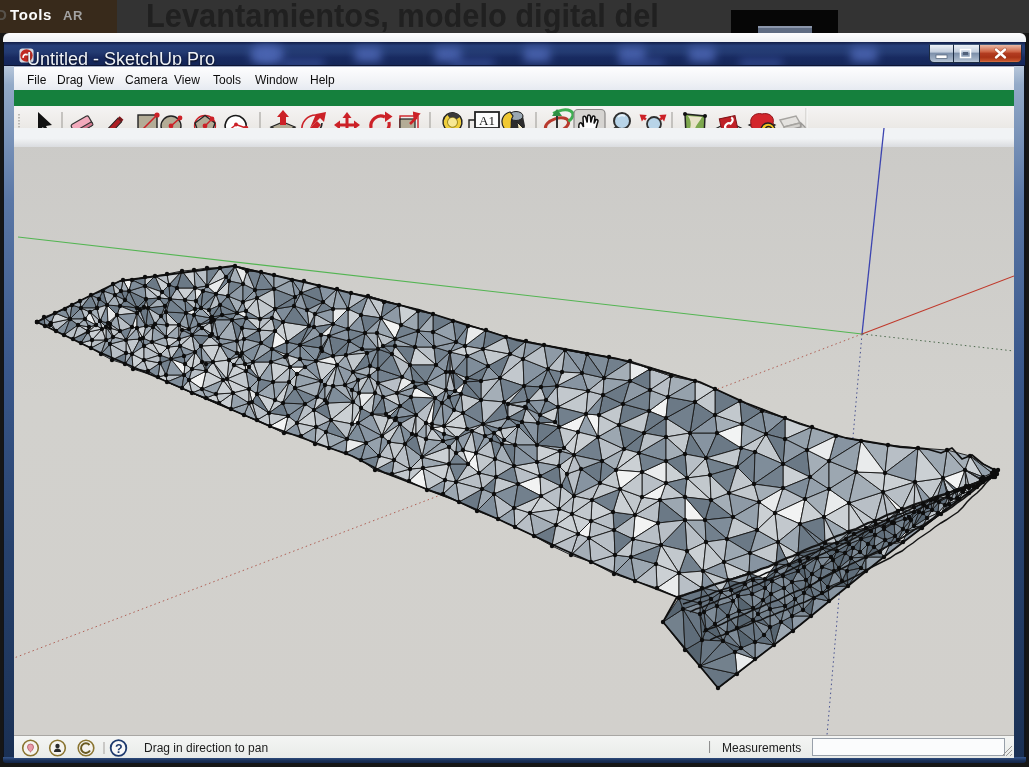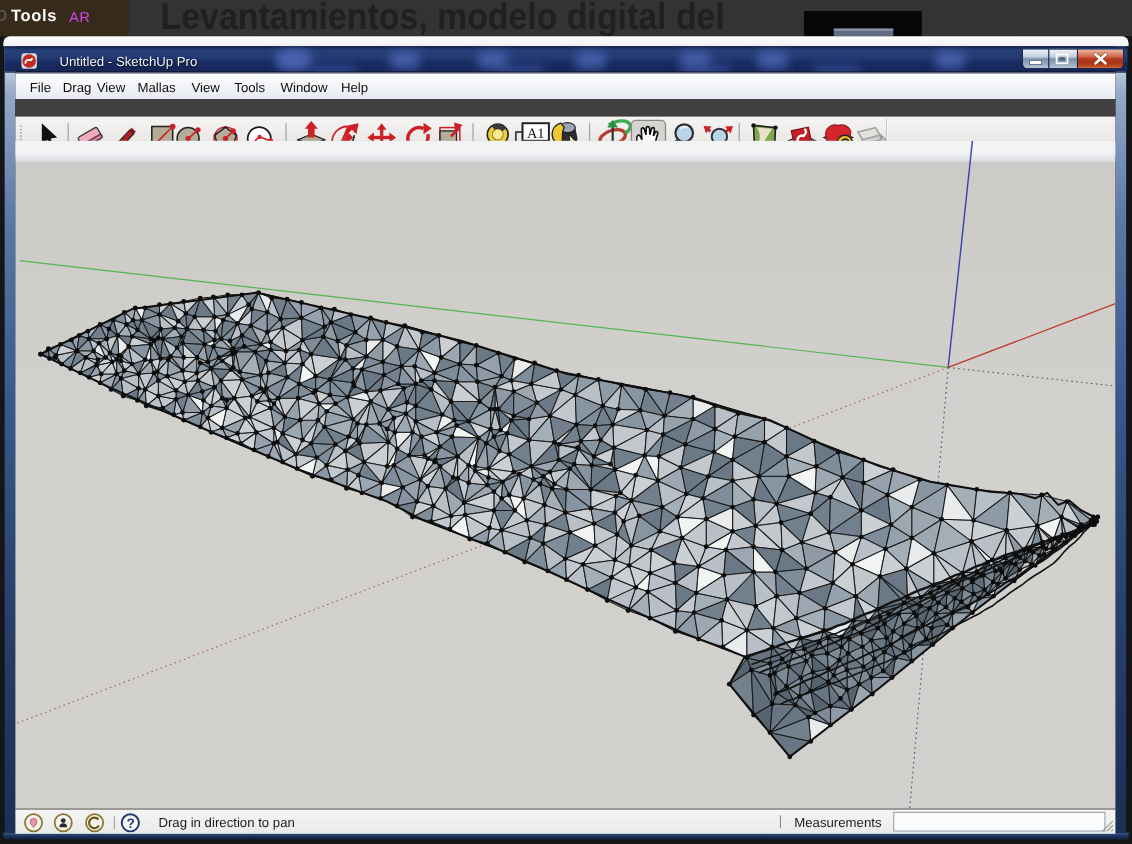--- a/index.html
+++ b/index.html
@@ -1,46 +1,46 @@
 <!DOCTYPE html>
 <html><head><meta charset="utf-8"><style>
 *{margin:0;padding:0;box-sizing:border-box}
 html,body{width:1029px;height:767px;overflow:hidden;background:#161616;
   font-family:"Liberation Sans",sans-serif;}
 #topstrip{position:absolute;left:0;top:0;width:1029px;height:33px;background:#333333;overflow:hidden;}
 #tab{position:absolute;left:0;top:0;width:117px;height:33px;background:#382a1b;}
 #tab .d{position:absolute;left:-4px;top:6px;color:#57524b;font-size:15px;font-weight:bold;}
 #tab .m{position:absolute;left:10px;top:6px;color:#fbfbfb;font-size:15px;font-weight:bold;letter-spacing:0.6px;}
-#tab .ar{position:absolute;left:63px;top:8px;color:#d946ef;font-size:13px;font-weight:normal;letter-spacing:0.5px;}
+#tab .ar{position:absolute;left:63px;top:8px;color:#a3a3a3;font-size:13px;font-weight:bold;letter-spacing:0.5px;}
 #heading{position:absolute;left:146px;top:-2px;color:#202020;font-size:34px;font-weight:bold;
   line-height:34px;white-space:nowrap;transform:scaleX(0.905);transform-origin:0 0;}
 #blackbox{position:absolute;left:731px;top:10px;width:107px;height:23px;background:#060606;}
 #minithumb{position:absolute;left:27px;top:16px;width:54px;height:7px;background:#5f6c82;border-top:2px solid #8b96ab;}
 
 #win{position:absolute;left:3px;top:33px;width:1023px;height:730px;}
 #frame-topband{position:absolute;left:0;top:0;width:1023px;height:9px;background:linear-gradient(#fdfdfe,#eef1f4);
   border-radius:6px 6px 0 0;}
 #frame-left{position:absolute;left:0;top:9px;width:11px;height:715px;
   background:linear-gradient(#e8edf3,#93aac8 6%,#5a77a6 22%,#3a588c 45%,#27426e 70%,#1a3054);border-left:1px solid #10141c;}
 #frame-right{position:absolute;right:0;top:9px;width:12px;height:715px;
   background:linear-gradient(#e8edf3,#93aac8 6%,#5a77a6 22%,#3a588c 45%,#27426e 70%,#1a3054);border-right:2px solid #10141c;}
 #frame-bottom{position:absolute;left:0;top:724px;width:1023px;height:6px;
   background:linear-gradient(#35568c,#1a2f56 60%,#122448);border-radius:0 0 3px 3px;}
 #titlebar{position:absolute;left:1px;top:9px;width:1021px;height:24px;overflow:hidden;
   background:linear-gradient(#111d46,#263f7a 16%,#233a71 45%,#182a60 68%,#152759);border-bottom:1px solid #0c1434;}
 .blob{position:absolute;top:5px;width:26px;height:15px;background:#4b65b2;filter:blur(5px);opacity:.9;}
 .blob2{position:absolute;top:17px;width:42px;height:9px;background:#3c54a0;filter:blur(5px);opacity:.75;}
 #sulogo{position:absolute;left:15px;top:6px;width:15px;height:15px;}
-#wtitle{position:absolute;left:50px;top:7px;font-size:12px;color:#eef2f8;text-shadow:0 1px 2px #000;}
+#wtitle{position:absolute;left:23px;top:7px;font-size:18px;color:#eef2f8;text-shadow:0 1px 2px #000;}
 #btns{position:absolute;right:4px;top:11px;height:19px;display:flex;}
 .wbtn{height:19px;border:1px solid #1c2b42;border-top:1px solid #425a7a;position:relative;}
 .wbtn.min{width:25px;border-radius:0 0 0 5px;background:linear-gradient(#eef3f8,#c3cedd 40%,#7e91ab 50%,#a2b2c6 85%,#bcc9d8);}
 .wbtn.max{width:25px;border-left:none;border-right:none;background:linear-gradient(#eef3f8,#c3cedd 40%,#7e91ab 50%,#a2b2c6 85%,#bcc9d8);}
 .wbtn.close{width:43px;border-radius:0 0 5px 0;background:linear-gradient(#eab9a5,#cf6748 38%,#b23c20 50%,#a83316 72%,#c25029 92%,#d4744a);}
-#client{position:absolute;left:11px;top:33px;width:1000px;height:691px;background:#404040;}
+#client{position:absolute;left:11px;top:33px;width:1000px;height:691px;background:#15803d;}
 #menubar{position:absolute;left:0;top:0;width:1000px;height:24px;
   background:linear-gradient(#fdfdfe,#f0f2f6 65%,#e6eaf1);font-size:12px;color:#0c0c0c;
   border-top:1px solid #a8b2c8;}
 #menubar span{position:absolute;top:6px;}
 #toolbar{position:absolute;left:0;top:40px;width:1000px;height:38px;
   background:linear-gradient(#f5f4f3,#eceae7 55%,#dedcd8);border-bottom:2px solid #7c7a76;}
 #canvas{position:absolute;left:0;top:62px;width:1000px;height:607px;background:linear-gradient(#cbcac7,#d2d1cd 45%,#d2d0cc);overflow:hidden;}
 #canvastop{position:absolute;left:0;top:0;width:1000px;height:19px;
   background:linear-gradient(#f1f3f5 55%,#dadcdf);}
 #statusbar{position:absolute;left:0;top:669px;width:1000px;height:23px;
@@ -96,21 +96,21 @@
         <div class="wbtn close"><svg width="41" height="17">
           <path d="M16 4.5 L25 12.5 M25 4.5 L16 12.5" stroke="#7e2a12" stroke-width="3.6" stroke-linecap="round" opacity="0.5"></path>
           <path d="M16 4.5 L25 12.5 M25 4.5 L16 12.5" stroke="#fff" stroke-width="2.4" stroke-linecap="round"></path>
         </svg></div>
   </div>
   <div id="client">
     <div id="menubar">
         <span style="left:13px">File</span>
         <span style="left:43px">Drag</span>
         <span style="left:74px">View</span>
-        <span style="left:111px">Mallas</span>
+        <span style="left:111px">Camera</span>
         <span style="left:160px">View</span>
         <span style="left:199px">Tools</span>
         <span style="left:241px">Window</span>
         <span style="left:296px">Help</span>
       </div>
     <div id="toolbar">
         <svg width="1000" height="40" style="position:absolute;left:0;top:0">
 <line x1="5" y1="8" x2="5" y2="31" stroke="#bbb9b5" stroke-width="2" stroke-dasharray="1.5,1.5"></line>
 <path d="M24 6 L24 26 L29 21 L33 30 L36 28 L32 20 L38 19 Z" fill="#111"></path>
 <line x1="48" y1="6" x2="48" y2="33" stroke="#a8a6a2" stroke-width="1.2"></line>

